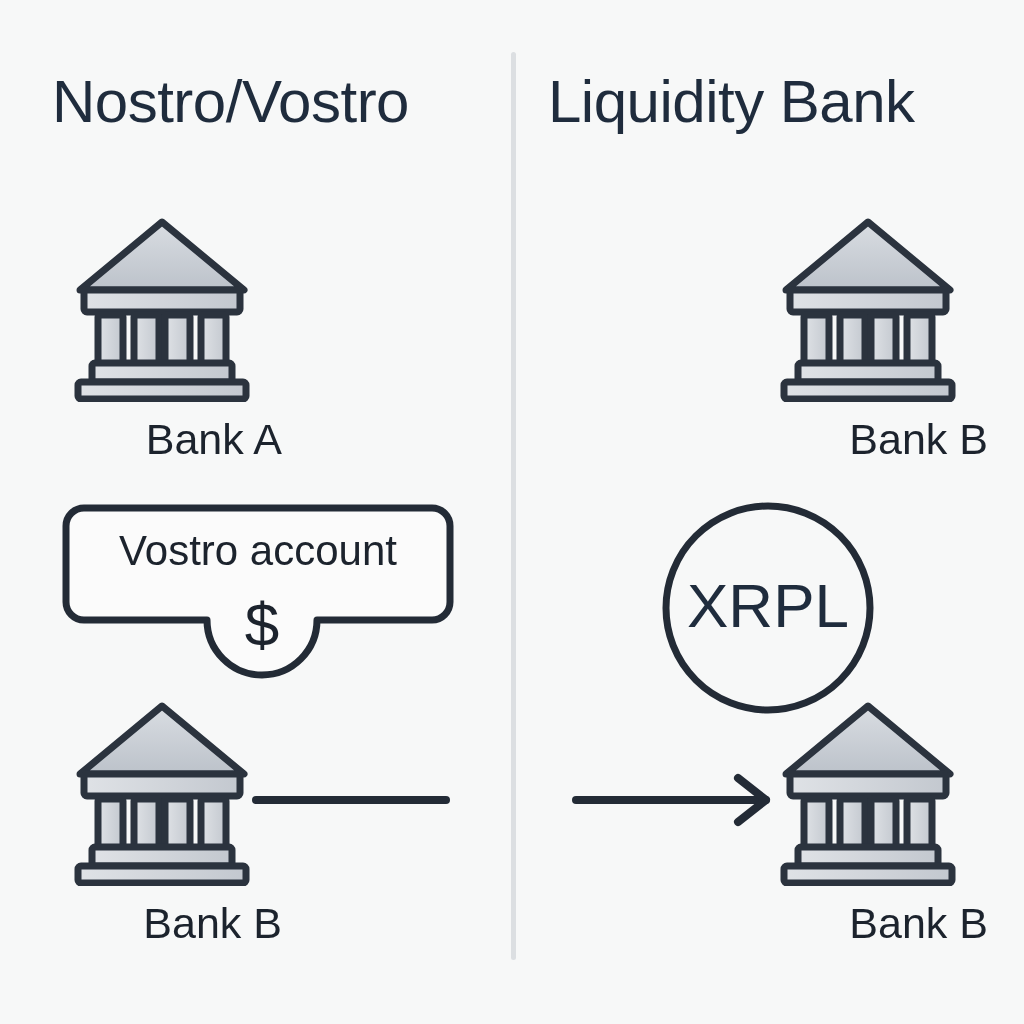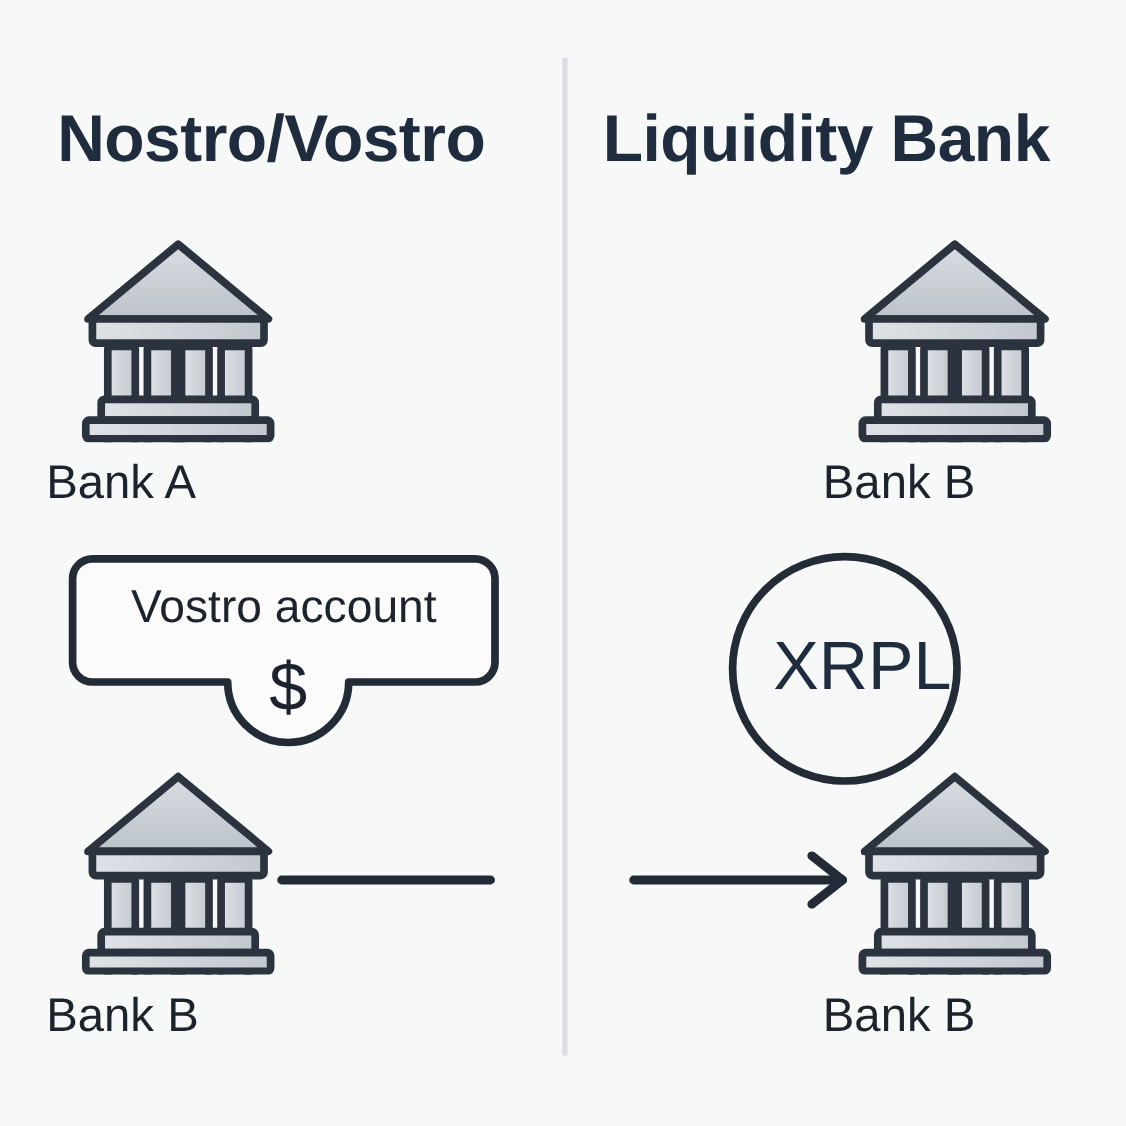--- a/index.html
+++ b/index.html
@@ -15,46 +15,45 @@
     background: #f7f8f8;
     overflow: hidden;
     font-family: "Liberation Sans", "DejaVu Sans", sans-serif;
     -webkit-font-smoothing: antialiased;
   }
 
   
   .panel-title {
     position: absolute;
     font-size: 60px;
-    font-weight: 700;
+    font-weight: 400;
     letter-spacing: -0.5px;
     color: #1f2c3d;
     white-space: nowrap;
     line-height: 1;
-    margin-top: 24px;
   }
   #title-left  { left: 52px;  top: 72px; }
   #title-right { left: 548px; top: 72px; }
 
   
   #divider {
     position: absolute;
     left: 511px;
     top: 52px;
     width: 5px;
     height: 908px;
     background: #dcdfe2;
     border-radius: 3px;
   }
 
   
   .bank-node {
     position: absolute;
     width: 240px;
-    text-align: left;
+    text-align: right;
   }
   .bank-icon {
     display: block;
     margin: 0 auto;
   }
   .bank-label {
     display: block;
     margin-top: 16px;
     font-size: 43px;
     font-weight: 400;
@@ -105,21 +104,21 @@
   
   #xrpl-node {
     position: absolute;
     left: 660px;
     top: 500px;
     width: 216px;
     height: 216px;
   }
   #xrpl-text {
     position: absolute;
-    left: 16px;
+    left: 0;
     top: 75px;
     width: 216px;
     text-align: center;
     font-size: 62px;
     font-weight: 400;
     color: #1f2c3d;
     line-height: 1;
     letter-spacing: 0px;
     pointer-events: none;
   }

